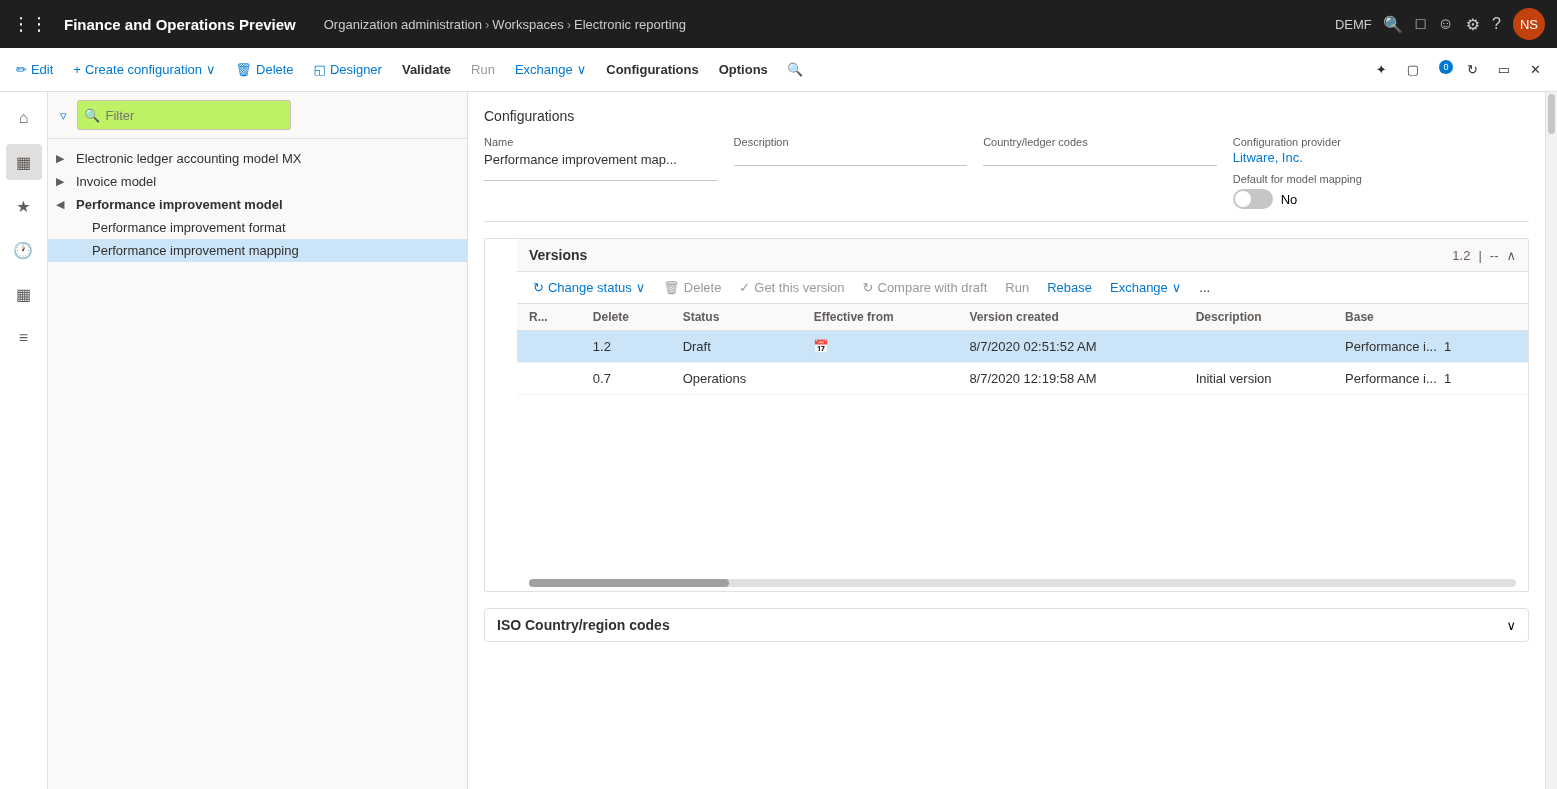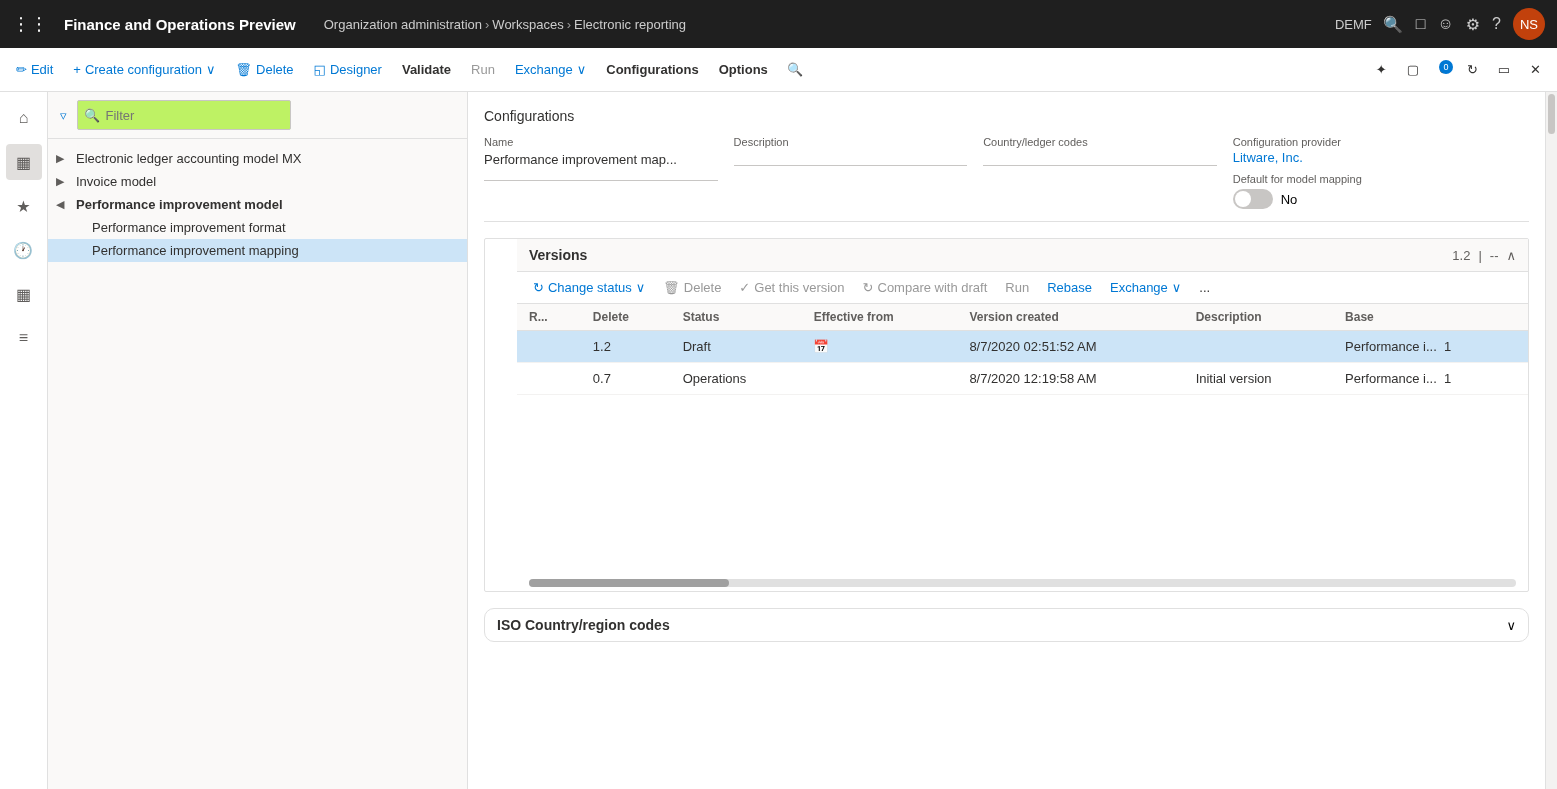--- a/index.html
+++ b/index.html
@@ -120,21 +120,21 @@
       text-align: left; padding: 6px 12px; font-size: 12px; font-weight: 600;
       color: #605e5c; background: #faf9f8; border-bottom: 1px solid #e0e0e0;
     }
     .versions-table td {
       padding: 8px 12px; font-size: 13px; border-bottom: 1px solid #f3f2f1; color: #323130;
     }
     .versions-table tr.selected td { background: #cce4f7; }
 
     
     .iso-section {
-      border: 1px solid #e0e0e0; border-radius: 10px;
+      border: 1px solid #e0e0e0; border-radius: 4px;
     }
     .iso-header {
       display: flex; align-items: center; padding: 8px 12px; cursor: pointer;
     }
     .iso-title { font-size: 14px; font-weight: 600; color: #323130; flex: 1; }
 
     
     .content-area::-webkit-scrollbar { width: 8px; }
     .content-area::-webkit-scrollbar-track { background: #f3f2f1; }
     .content-area::-webkit-scrollbar-thumb { background: #c8c6c4; border-radius: 4px; }

